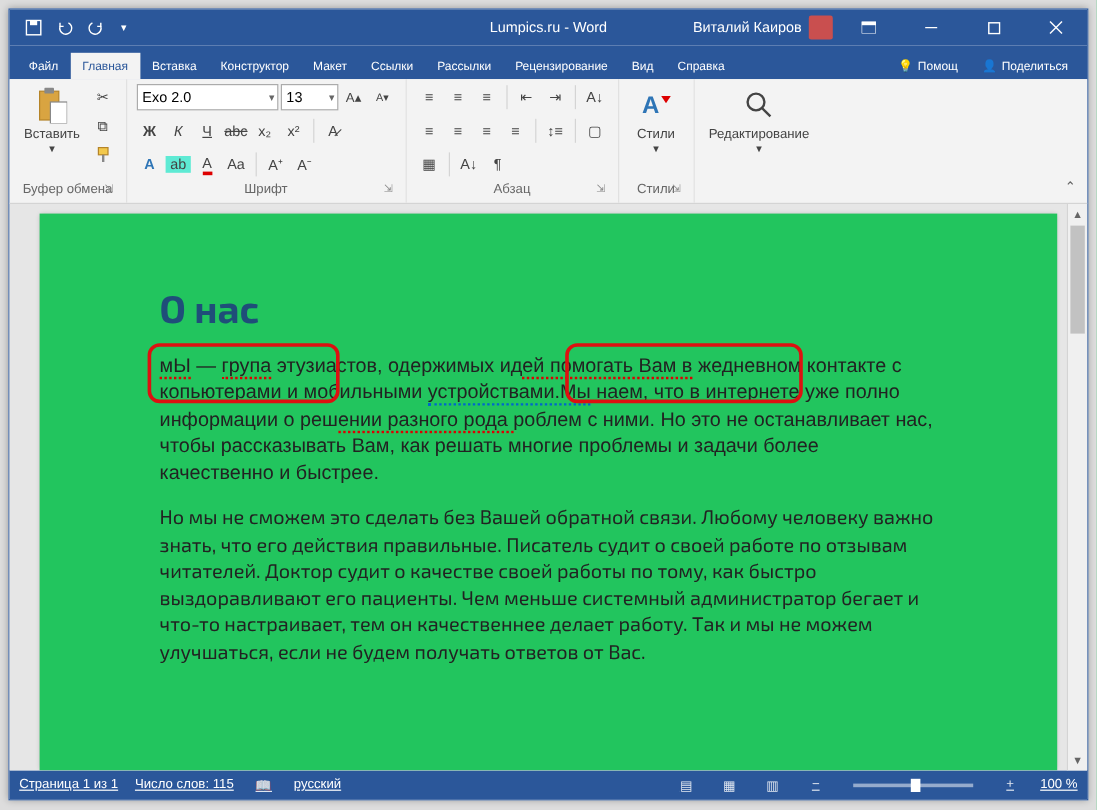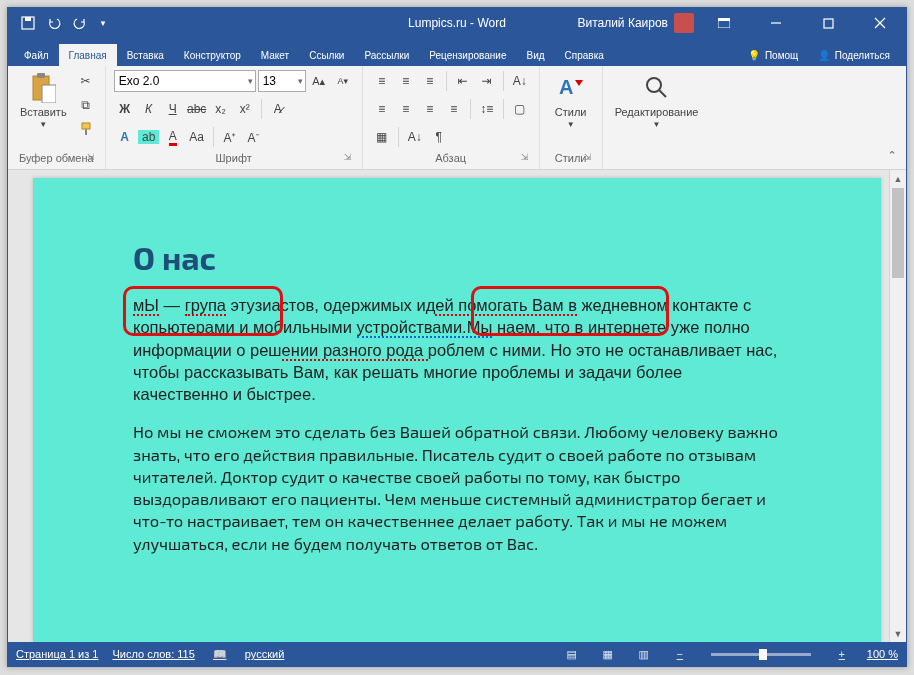--- a/index.html
+++ b/index.html
@@ -35,21 +35,21 @@
 .bigbtn .bicon { width: 32px; height: 32px; display: flex; align-items: center; justify-content: center; }
 .smallbtn { width: 22px; height: 22px; display: inline-flex; align-items: center; justify-content: center; font-size: 12px; color: #444; cursor: pointer; border: 1px solid transparent; }
 .row { display: flex; align-items: center; gap: 2px; margin-bottom: 2px; }
 .combo { height: 22px; border: 1px solid #ababab; background: #fff; font-size: 12px; padding: 0 14px 0 4px; position: relative; display: inline-flex; align-items: center; }
 .combo::after { content: "▾"; position: absolute; right: 2px; font-size: 9px; color: #666; }
 .vsep { width: 1px; height: 20px; background: #d4d4d4; margin: 0 3px; }
 .collapse { position: absolute; right: 4px; bottom: 4px; font-size: 11px; color: #666; cursor: pointer; width: 20px; height: 20px; display: flex; align-items: center; justify-content: center; }
 
 
 .docarea { flex: 1; background: #e6e6e6; overflow: hidden; position: relative; display: flex; justify-content: center; padding-top: 8px; }
-.page { width: 848px; background: #5eead4; box-shadow: 0 0 4px rgba(0,0,0,.2); padding: 60px 100px 20px 100px; }
+.page { width: 848px; background: #22c55e; box-shadow: 0 0 4px rgba(0,0,0,.2); padding: 60px 100px 20px 100px; }
 .h1 { font-size: 32px; font-weight: 700; color: #1f4e79; margin-bottom: 18px; font-family: "Exo 2", "Segoe UI", sans-serif; }
 .para { font-size: 16.5px; line-height: 1.35; color: #222; margin-bottom: 16px; font-family: "Exo 2", "Segoe UI", sans-serif; position: relative; }
 .err { border-bottom: 2px dotted #d00; }
 .gerr { border-bottom: 2px dotted #06c; }
 .callout { position: absolute; border: 3px solid #d11; border-radius: 10px; pointer-events: none; }
 .vscroll { position: absolute; right: 0; top: 0; bottom: 0; width: 17px; background: #f0f0f0; border-left: 1px solid #d4d4d4; }
 .vscroll .thumb { position: absolute; left: 2px; right: 2px; top: 18px; height: 90px; background: #c2c2c2; }
 .vscroll .arr { position: absolute; left: 0; right: 0; height: 17px; display: flex; align-items: center; justify-content: center; font-size: 9px; color: #666; }
 
 
@@ -166,21 +166,21 @@
               </svg>
             </span>
         </div>
       </div>
       <div class="glabel"><span>Буфер обмена</span><span class="launcher">⇲</span></div>
     </div>
 
     <div class="group">
       <div class="controls" style="flex-direction:column">
         <div class="row">
-          <span class="combo" style="width:142px">Exo 2.0</span>
+          <span class="combo" style="width:118px">Exo 2.0</span>
           <span class="combo" style="width:48px">13</span>
           <span class="smallbtn" style="font-size:11px">A▴</span>
           <span class="smallbtn" style="font-size:9px">A▾</span>
         </div>
         <div class="row">
           <span class="smallbtn">
               <b>Ж</b>
             </span>
           <span class="smallbtn">
               <i>К</i>

